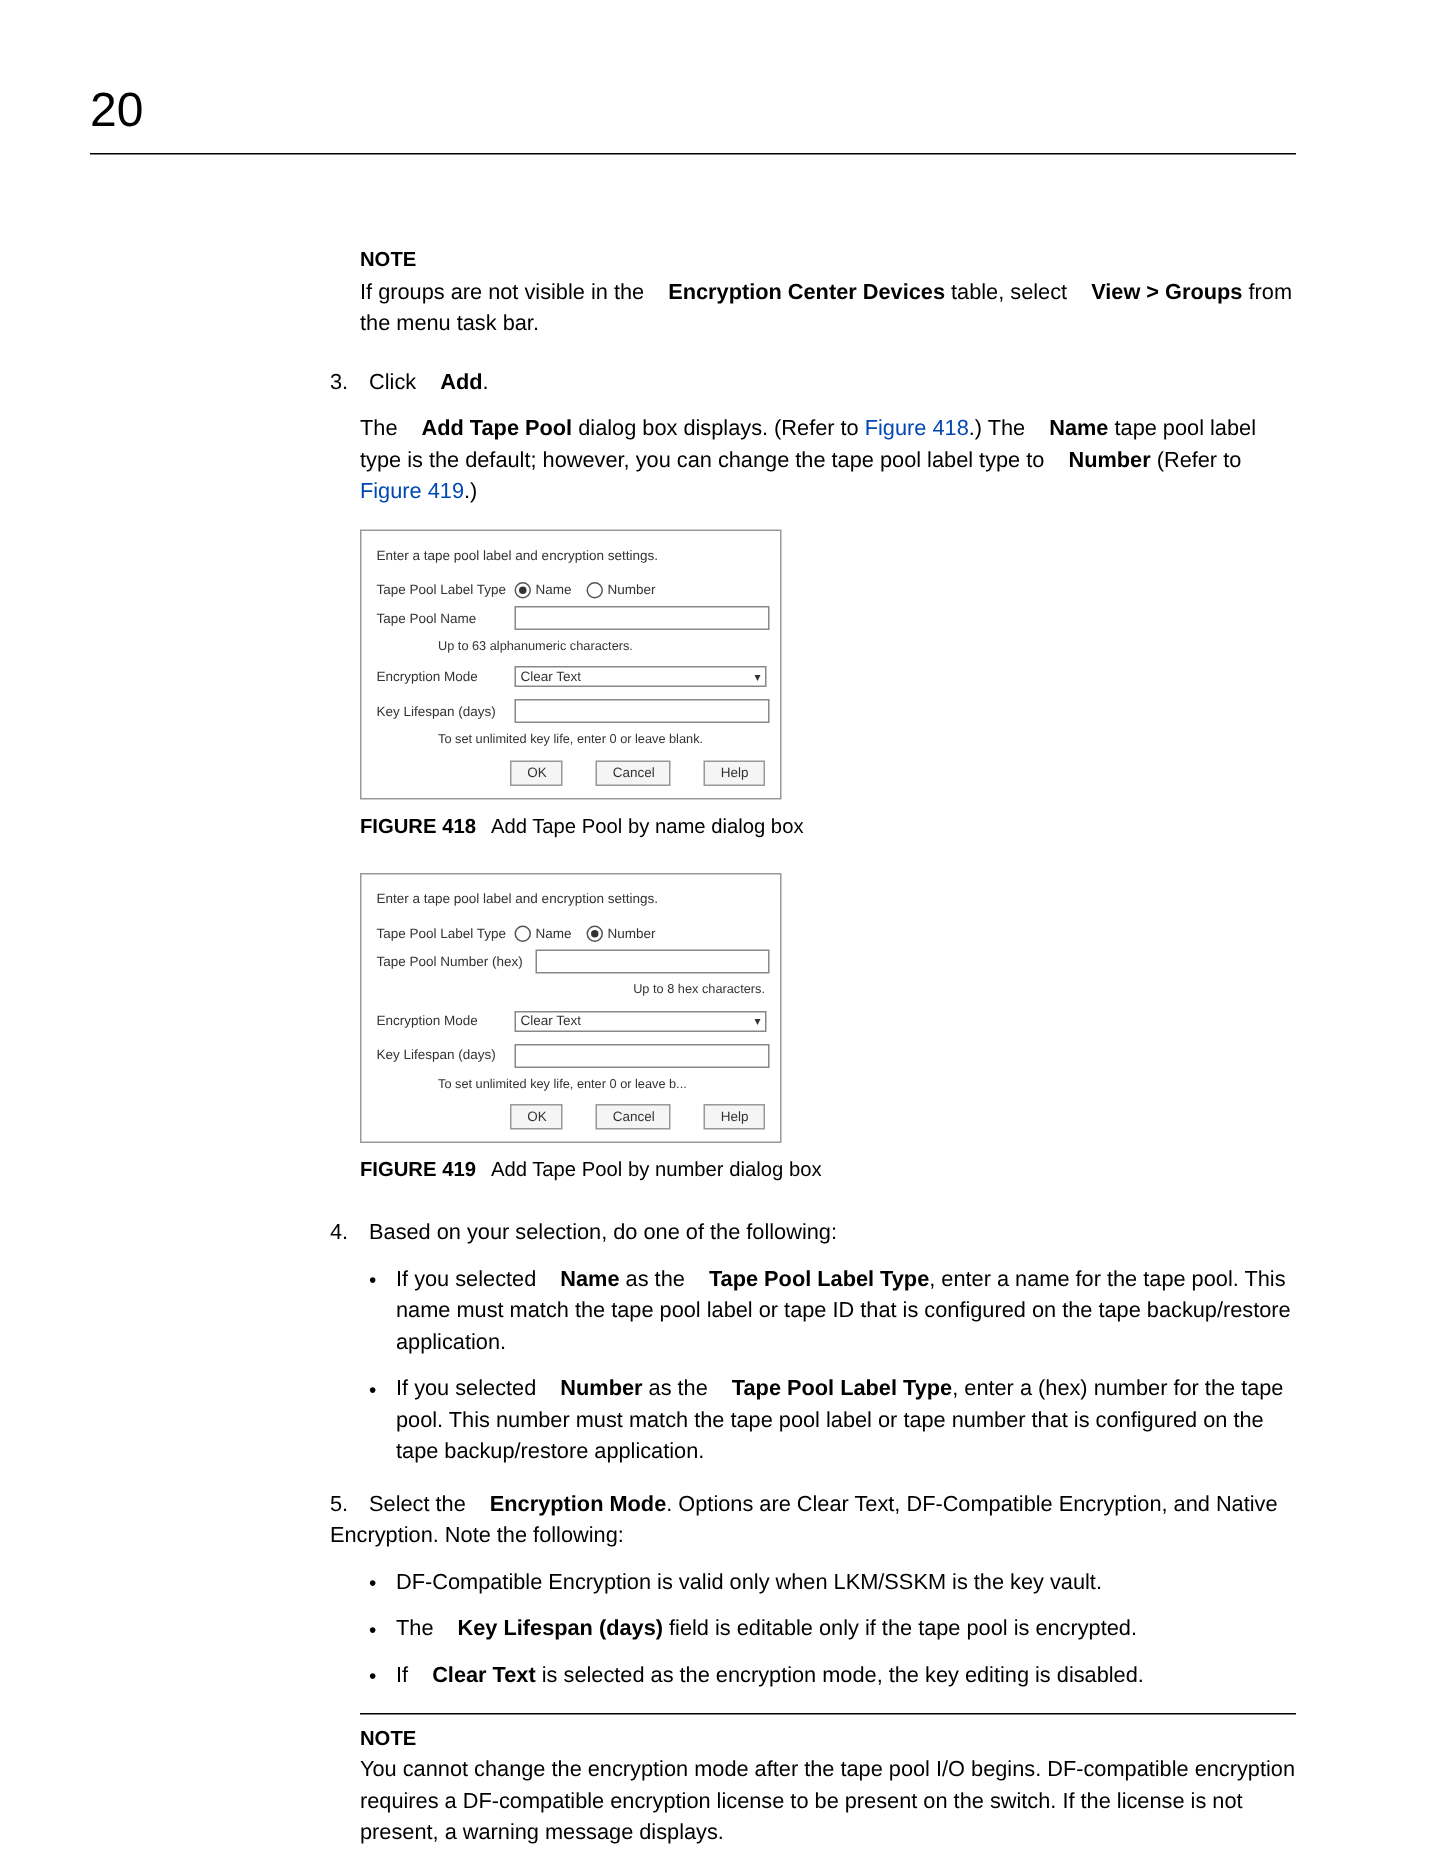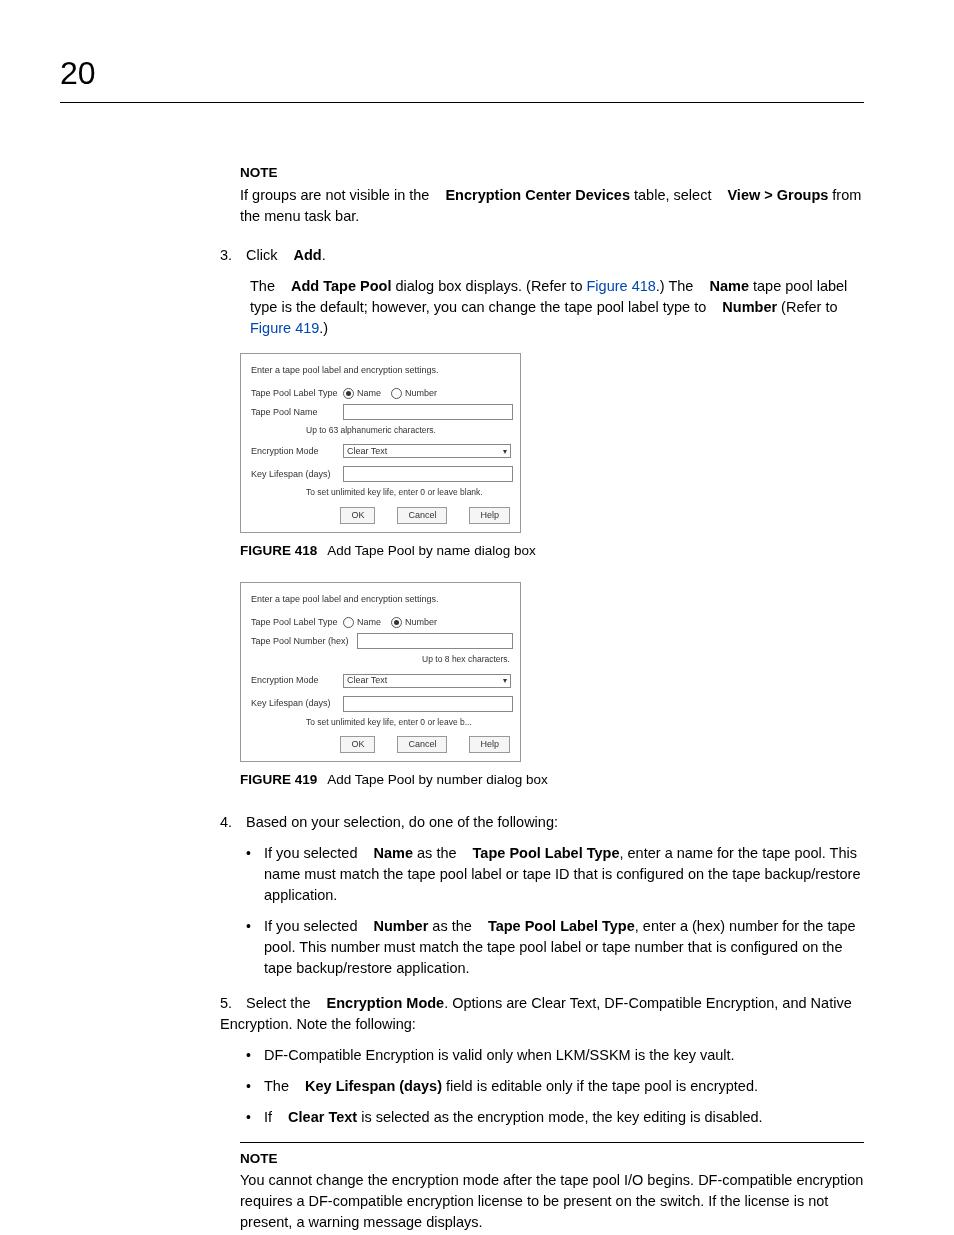--- a/index.html
+++ b/index.html
@@ -54,21 +54,21 @@
   .note-text b { font-weight: 700; }
   .ol-step {
     margin: 0 0 14px 0;
     padding: 0;
   }
   .ol-step .num {
     display: inline-block;
     width: 22px;
   }
   .step-body {
-    margin-left: 30px;
+    margin-left: 20px;
     margin-top: 10px;
   }
   .link {
     color: #0047b3;
   }
   .figure-wrap {
     margin: 12px 0 8px 0;
   }
   .dialog {
     width: 281px;
@@ -134,21 +134,21 @@
     align-items: center;
     justify-content: space-between;
     padding: 0 3px;
     box-sizing: border-box;
   }
   .tcombo .carrow {
     font-size: 8px;
   }
   .hint {
     font-size: 8.5px;
-    margin-left: 55px;
+    margin-left: 41px;
     margin-bottom: 8px;
     color: #333;
   }
   .btnrow {
     display: flex;
     justify-content: flex-end;
     gap: 22px;
     margin-top: 6px;
   }
   .btn {

